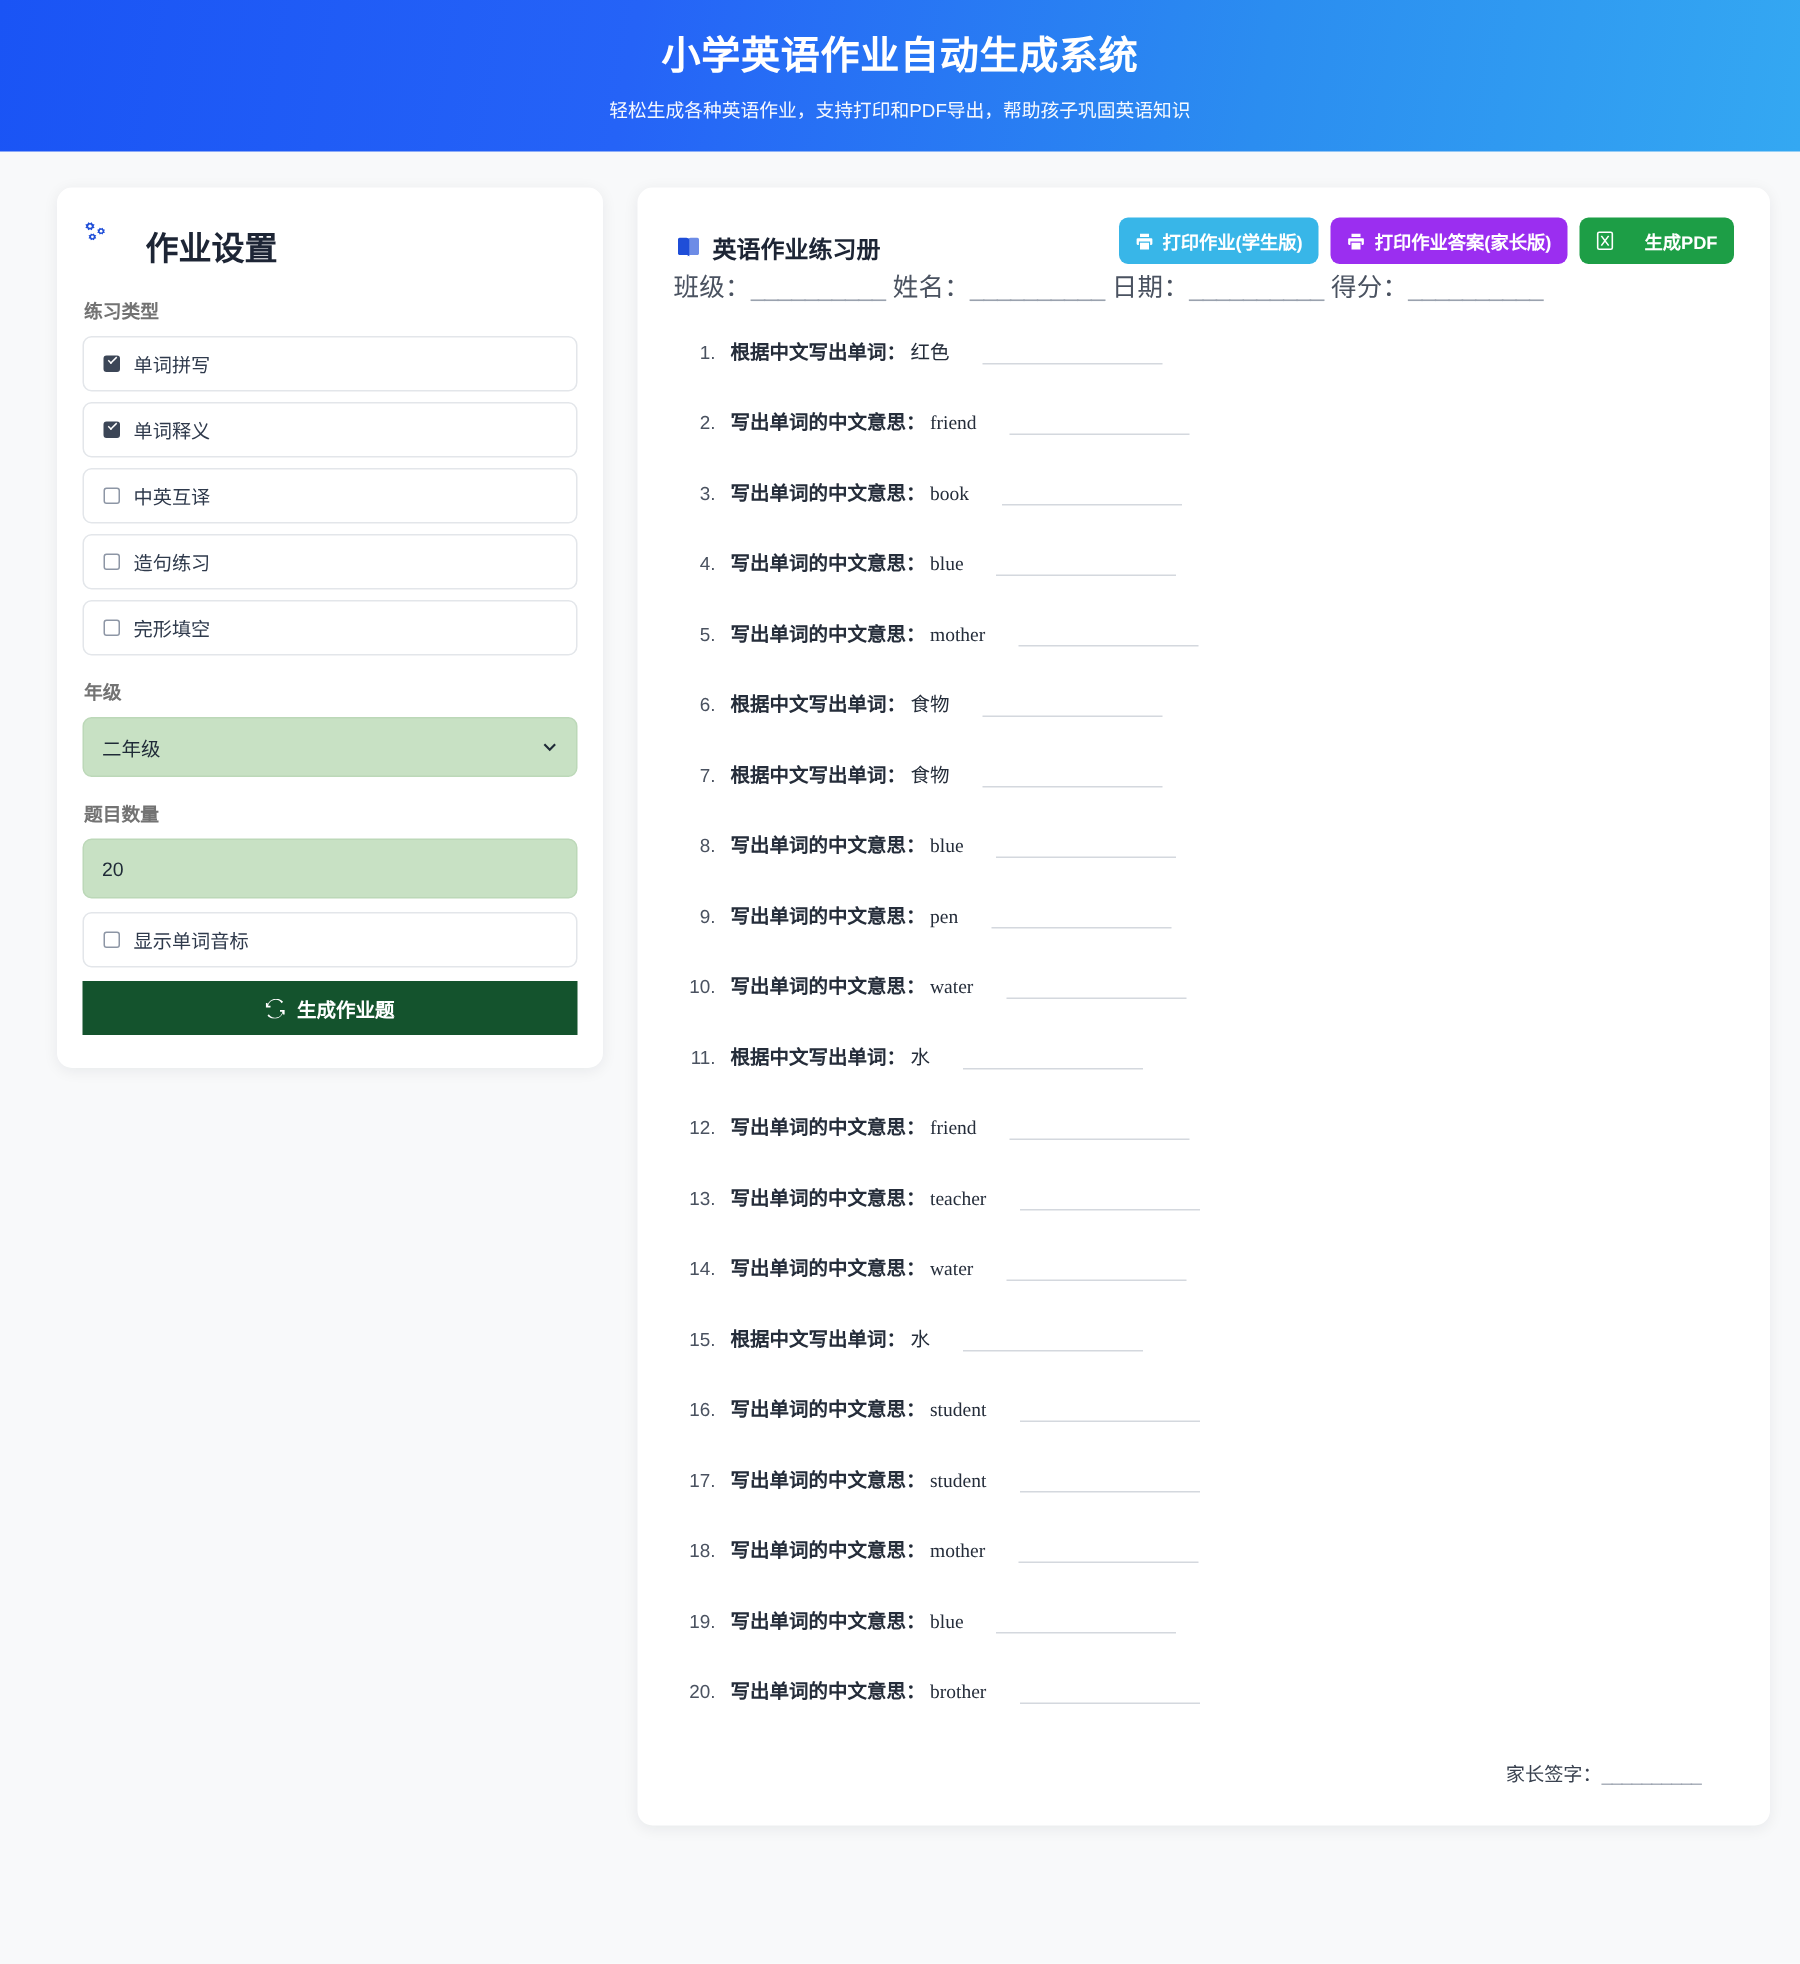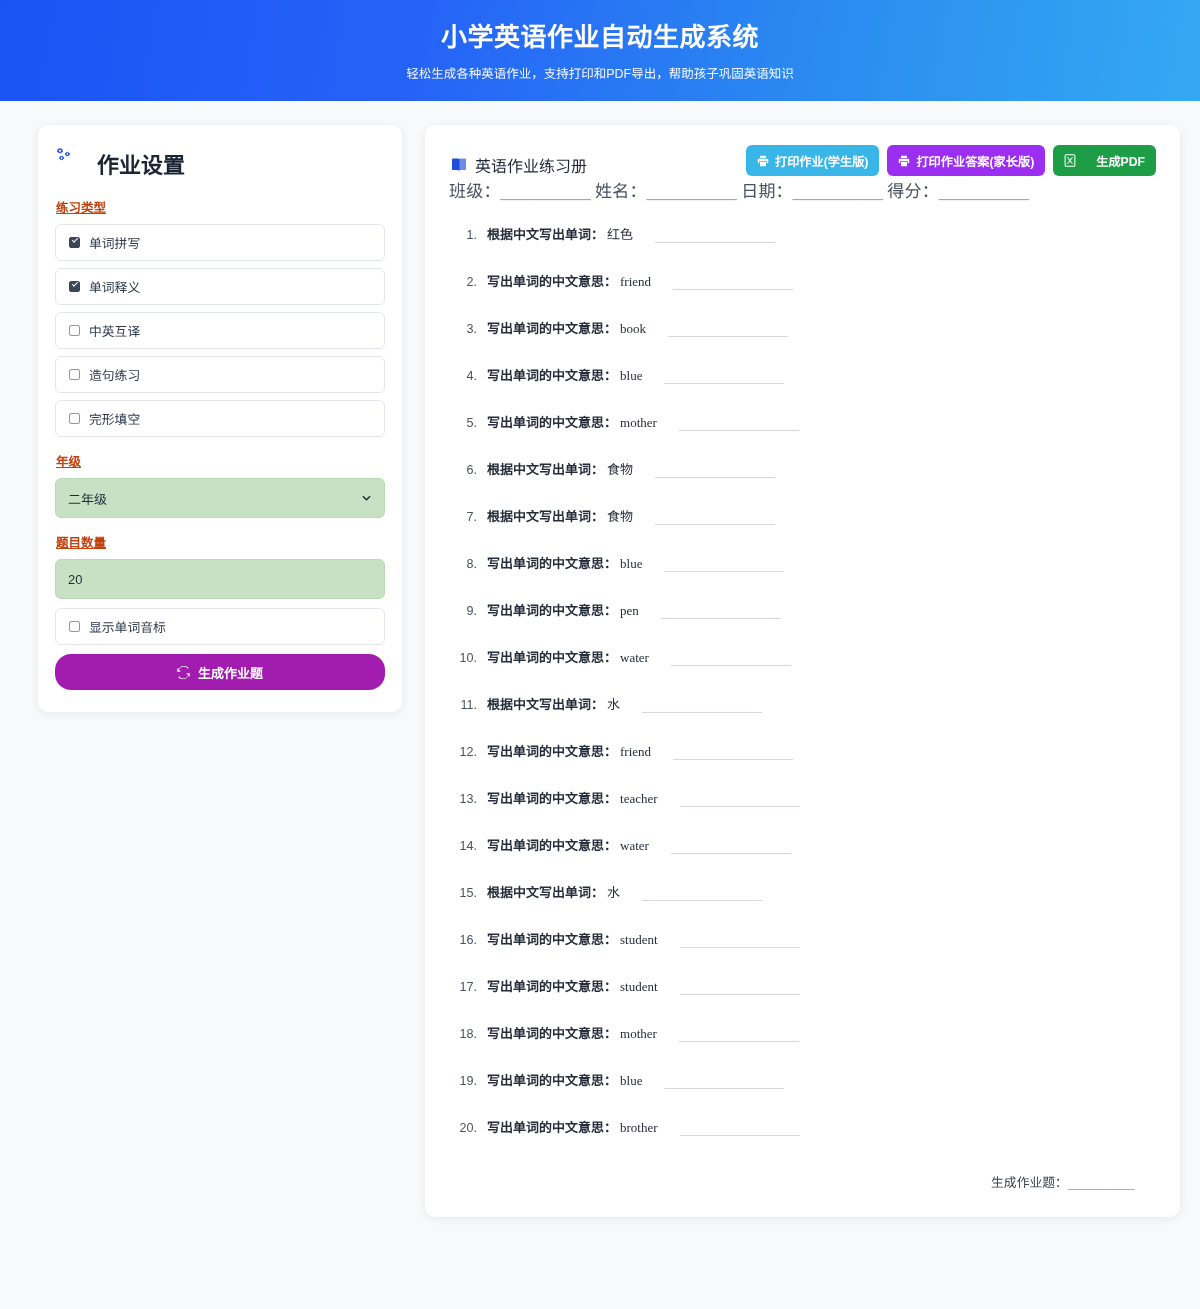--- a/index.html
+++ b/index.html
@@ -41,22 +41,22 @@
 
   
   .sidebar { width: 364px; flex: 0 0 364px; padding: 18px 17px 22px 17px; }
   .panel-heading {
     display: flex; align-items: flex-start; gap: 24px;
     font-size: 22px; font-weight: bold; color: #1d2535;
     margin: 4px 0 18px 1px;
   }
   .cogs-icon { color: #1f4ed8; display: inline-flex; }
   .field-label {
-    font-size: 12.5px; color: #c2410c; font-weight: bold;
-    margin: 0 0 8px 1px; display: block; text-decoration: underline;
+    font-size: 12.5px; color: #737373; font-weight: bold;
+    margin: 0 0 8px 1px; display: block;
   }
   .check-row {
     border: 1px solid #e3e6ea;
     border-radius: 6px;
     height: 37px;
     display: flex; align-items: center;
     padding: 0 13px;
     margin-bottom: 7px;
     background: #fff;
     font-size: 12.8px;
@@ -87,34 +87,34 @@
     font-family: inherit;
   }
   .select-box .chev {
     position: absolute; right: 13px; top: 50%;
     transform: translateY(-50%);
     width: 9px; height: 9px;
   }
   .number-box { margin-bottom: 9px; }
   .generate-btn {
     width: 100%; height: 36px;
-    background: #a21caf; border: none; border-radius: 16px;
+    background: #14532d; border: none; border-radius: 0;
     color: #fff; font-size: 13px; font-weight: bold;
     display: flex; align-items: center; justify-content: center; gap: 8px;
     cursor: pointer; margin-top: 9px;
     font-family: inherit;
     text-align: right;
   }
 
   
   .worksheet { flex: 1 1 auto; padding: 20px 24px 26px 24px; min-height: 1050px; }
   .ws-top { display: flex; align-items: flex-start; justify-content: space-between; }
   .ws-heading {
     display: flex; align-items: center; gap: 8px;
-    font-size: 16px; font-weight: normal; color: #1d2535;
+    font-size: 16px; font-weight: bold; color: #1d2535;
     padding-top: 8px; margin-left: 2px;
   }
   .book-icon { color: #1f4ed8; display: inline-flex; }
   .ws-actions { display: flex; gap: 8px; }
   .btn {
     border: none; border-radius: 6px; color: #fff;
     font-size: 12.2px; font-weight: bold;
     height: 31px; padding: 0 11px;
     display: inline-flex; align-items: center; gap: 6px;
     cursor: pointer; white-space: nowrap;
@@ -396,16 +396,16 @@
         </li>
       <li class="q-item">
           <span class="q-num">20.</span>
           <span class="q-text">写出单词的中文意思：</span>
           <span class="q-word">brother</span>
           <span class="q-line"></span>
         </li>
     </ol>
 
     <div class="signature">
-      <span>生成作业题：</span><span class="blank">__________</span>
+      <span>家长签字：</span><span class="blank">__________</span>
     </div>
   </section>
 </div>
 
 </body></html>

